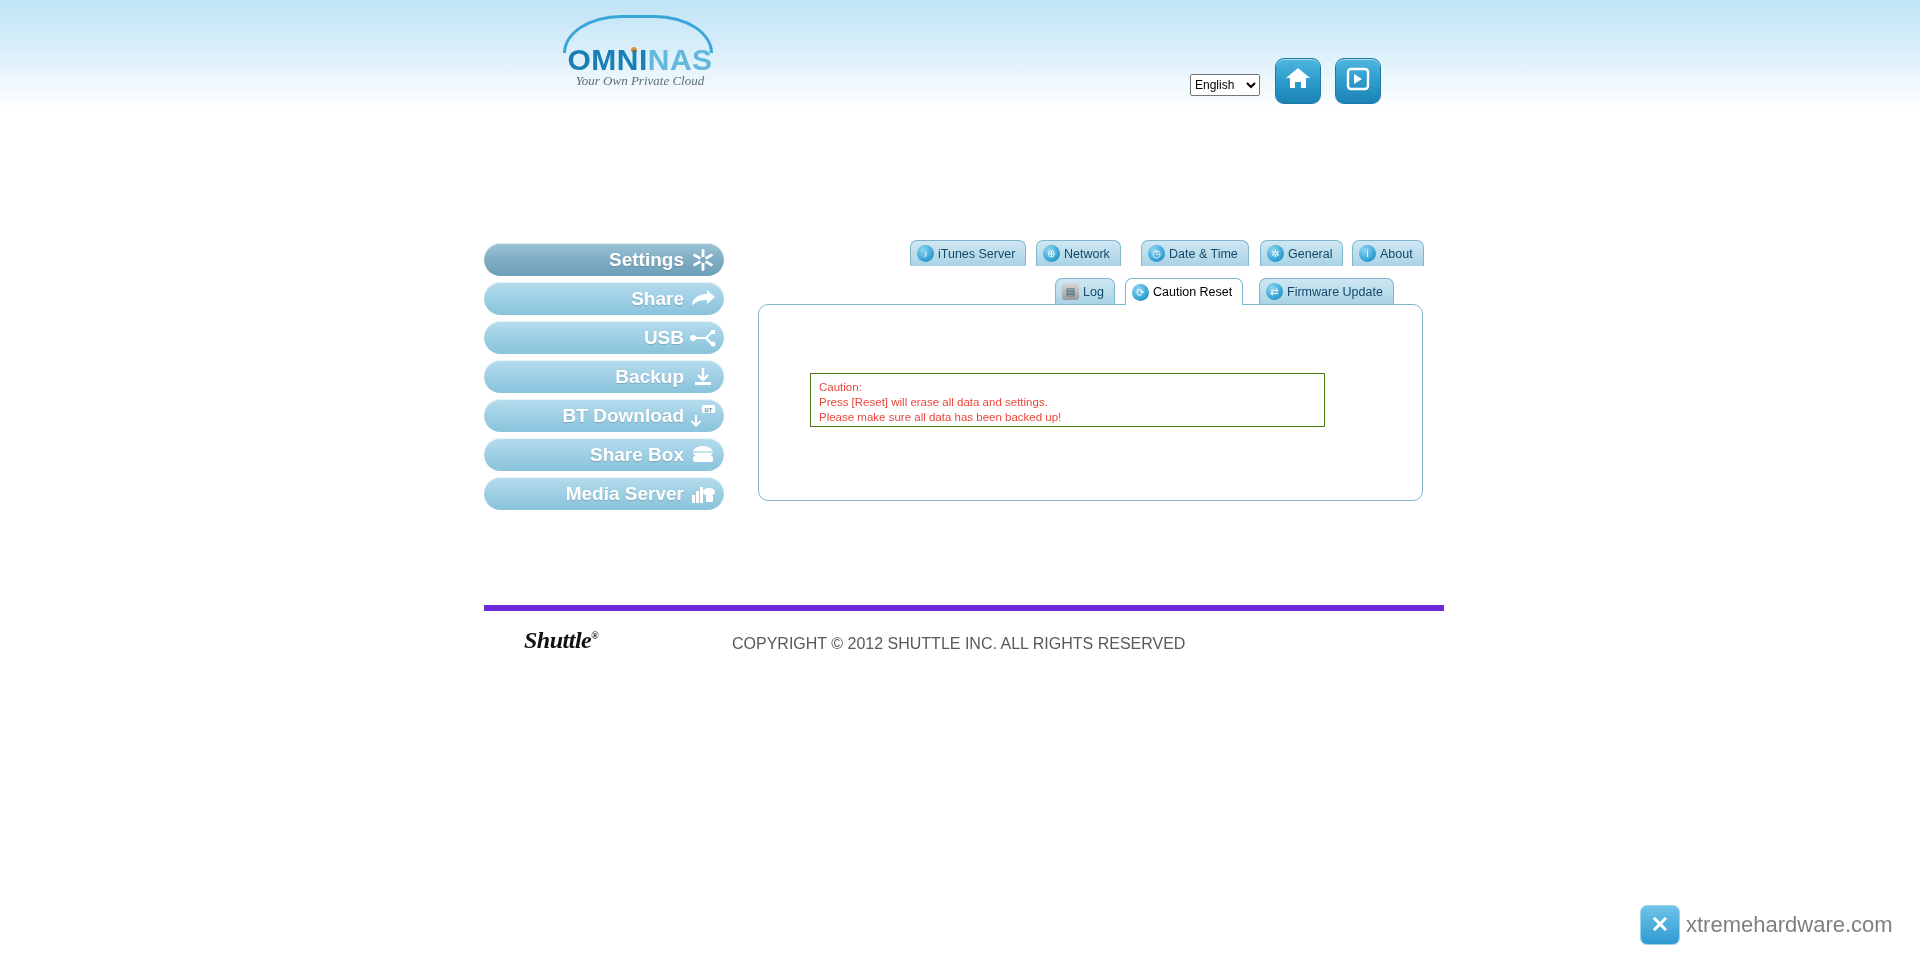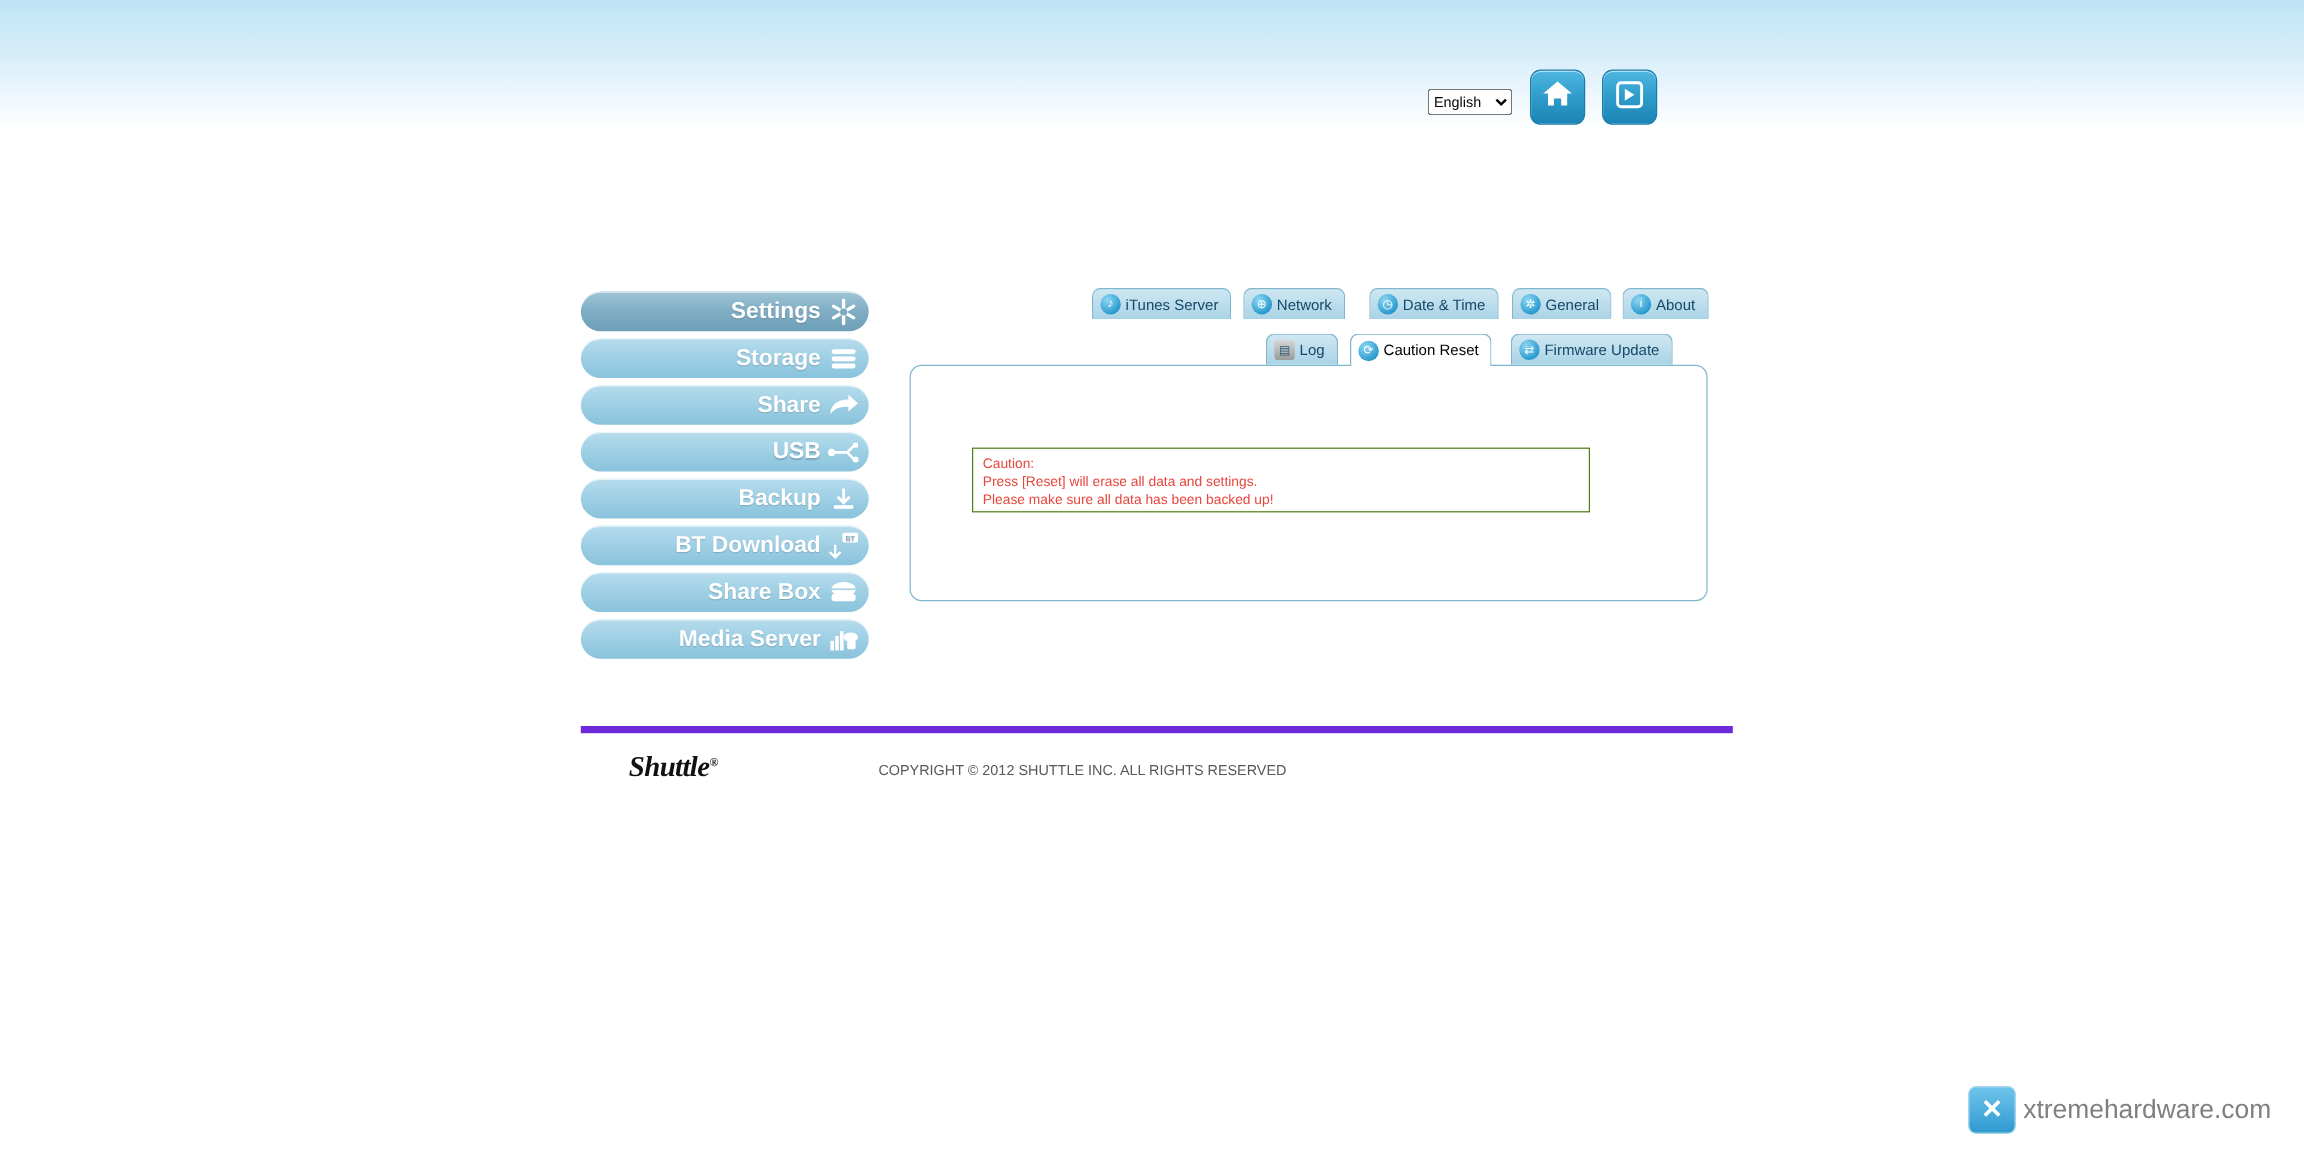--- a/index.html
+++ b/index.html
@@ -258,21 +258,21 @@
     font-weight: bold;
     font-size: 24px;
     color: #111111;
     letter-spacing: -0.5px;
   }
   .shuttle sup { font-size: 10px; vertical-align: super; }
   .copyright {
     position: absolute;
     left: 248px;
     top: 24px;
-    font-size: 12px;
+    font-size: 16px;
     color: #595959;
   }
 
   
   .watermark {
     position: absolute;
     left: 1640px;
     top: 905px;
     display: flex;
     align-items: center;
@@ -296,20 +296,28 @@
     color: #7f7f7f;
     font-family: "Liberation Sans", sans-serif;
     text-align: center;
   }
 </style>
 </head>
 <body>
 
 <div class="header">
 
+  <div class="logo">
+    <div class="logo-cloud"></div>
+    <div class="logo-dot"></div>
+    <div class="logo-word">
+      <span>OMNI</span><span class="light">NAS</span>
+    </div>
+    <div class="logo-tag">Your Own Private Cloud</div>
+  </div>
 
   <select class="lang-select">
     <option>English</option>
   </select>
 
   <div class="hdr-btn home">
     <svg width="26" height="24" viewBox="0 0 26 24">
       <path d="M13 2 L25 12 L21 12 L21 22 L16 22 L16 16 L10 16 L10 22 L5 22 L5 12 L1 12 Z" fill="#ffffff"></path>
     </svg>
   </div>
@@ -333,32 +341,20 @@
           <g fill="#ffffff">
             <rect x="10.6" y="1" width="2.8" height="22" rx="1.2"></rect>
             <rect x="10.6" y="1" width="2.8" height="22" rx="1.2" transform="rotate(60 12 12)"></rect>
             <rect x="10.6" y="1" width="2.8" height="22" rx="1.2" transform="rotate(120 12 12)"></rect>
           </g>
           <circle cx="12" cy="12" r="3" fill="#7fa9bf"></circle>
         </svg>
       </span>
     </div>
 
-    <div class="nav-item">
-      <span class="nav-label">Storage</span>
-      <span class="nav-ico">
-        <svg width="24" height="22" viewBox="0 0 24 22">
-          <g fill="#ffffff">
-            <rect x="2" y="3" width="20" height="4" rx="2"></rect>
-            <rect x="2" y="9" width="20" height="4" rx="2"></rect>
-            <rect x="2" y="15" width="20" height="4" rx="2"></rect>
-          </g>
-        </svg>
-      </span>
-    </div>
 
     <div class="nav-item">
       <span class="nav-label">Share</span>
       <span class="nav-ico">
         <svg width="26" height="22" viewBox="0 0 26 22">
           <path d="M2 16 C4 8 11 6 17 6 L17 2 L25 9 L17 16 L17 12 C10 12 6 13 2 18 Z" fill="#ffffff"></path>
         </svg>
       </span>
     </div>
 

